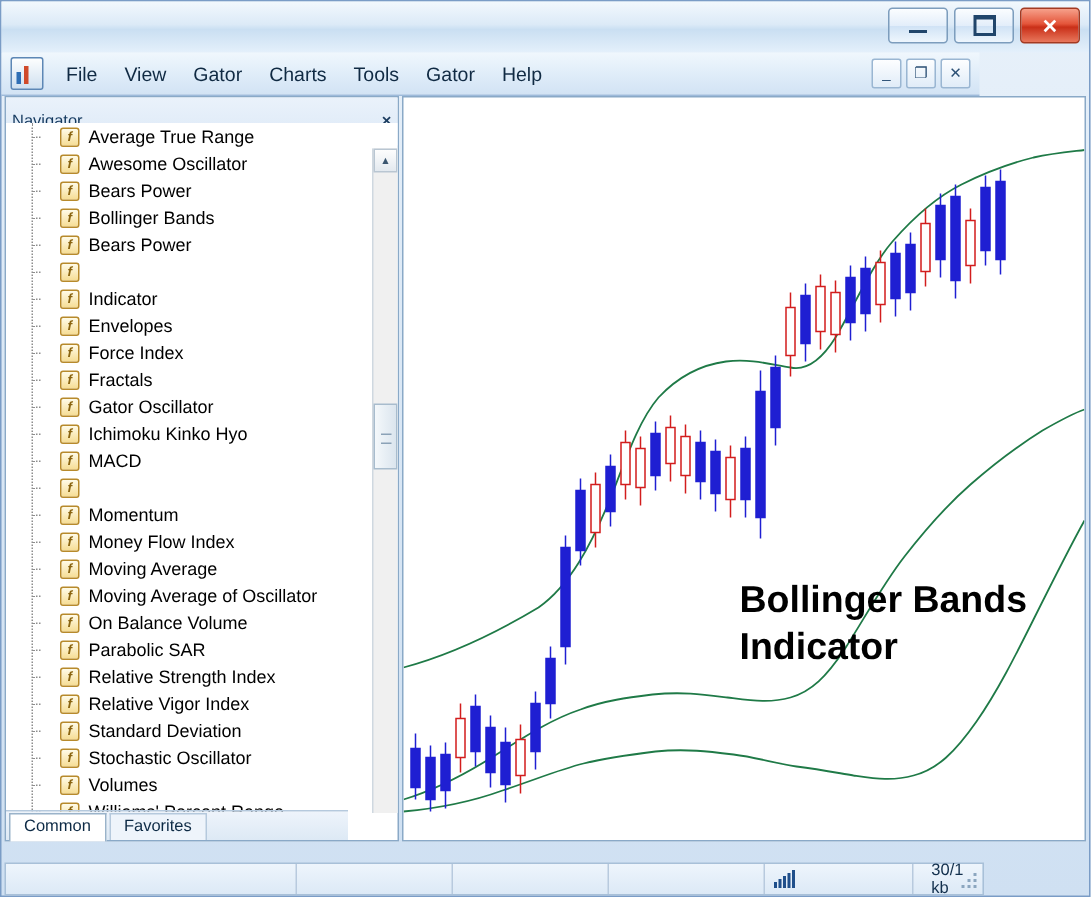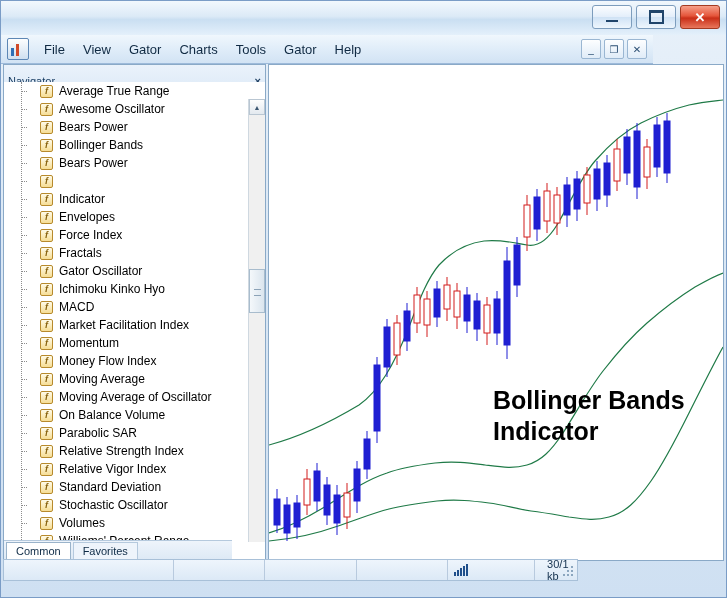--- a/index.html
+++ b/index.html
@@ -140,21 +140,21 @@
     background:#fff;border:1px solid #8aa9c7;box-sizing:border-box;overflow:hidden;
   }
   .chart svg{display:block;}
   .chart-caption{
     position:absolute;left:224px;top:320px;width:215px;
     font-size:25px;font-weight:bold;color:#000;line-height:1.25;
     text-align:left;
   }
   
   .statusbar{
-    position:absolute;left:2px;bottom:16px;width:575px;height:22px;
+    position:absolute;left:2px;bottom:0;width:653px;height:22px;
     background:linear-gradient(to bottom,#eef5fc,#dce9f6);
     border:1px solid #a8c0d8;box-sizing:border-box;display:flex;align-items:center;
     font-size:11px;color:#13304d;
   }
   .st-cell{height:20px;border-right:1px solid #b8cade;box-sizing:border-box;}
   .st-grip{
     position:absolute;right:2px;bottom:2px;width:14px;height:14px;
   }
   .st-grip i{position:absolute;width:2px;height:2px;background:#8ba6bf;}
   .bars{display:flex;align-items:flex-end;gap:1px;height:12px;margin:0 6px;}
@@ -262,21 +262,20 @@
             <span>Ichimoku Kinko Hyo</span>
           </div>
           <div class="nav-row">
             <span class="tree-tick"></span>
             <span class="fx">f</span>
             <span>MACD</span>
           </div>
           <div class="nav-row">
             <span class="tree-tick"></span>
             <span class="fx">f</span>
-            <span>Market Facilitation Index</span>
           </div>
           <div class="nav-row">
             <span class="tree-tick"></span>
             <span class="fx">f</span>
             <span>Momentum</span>
           </div>
           <div class="nav-row">
             <span class="tree-tick"></span>
             <span class="fx">f</span>
             <span>Money Flow Index</span>

